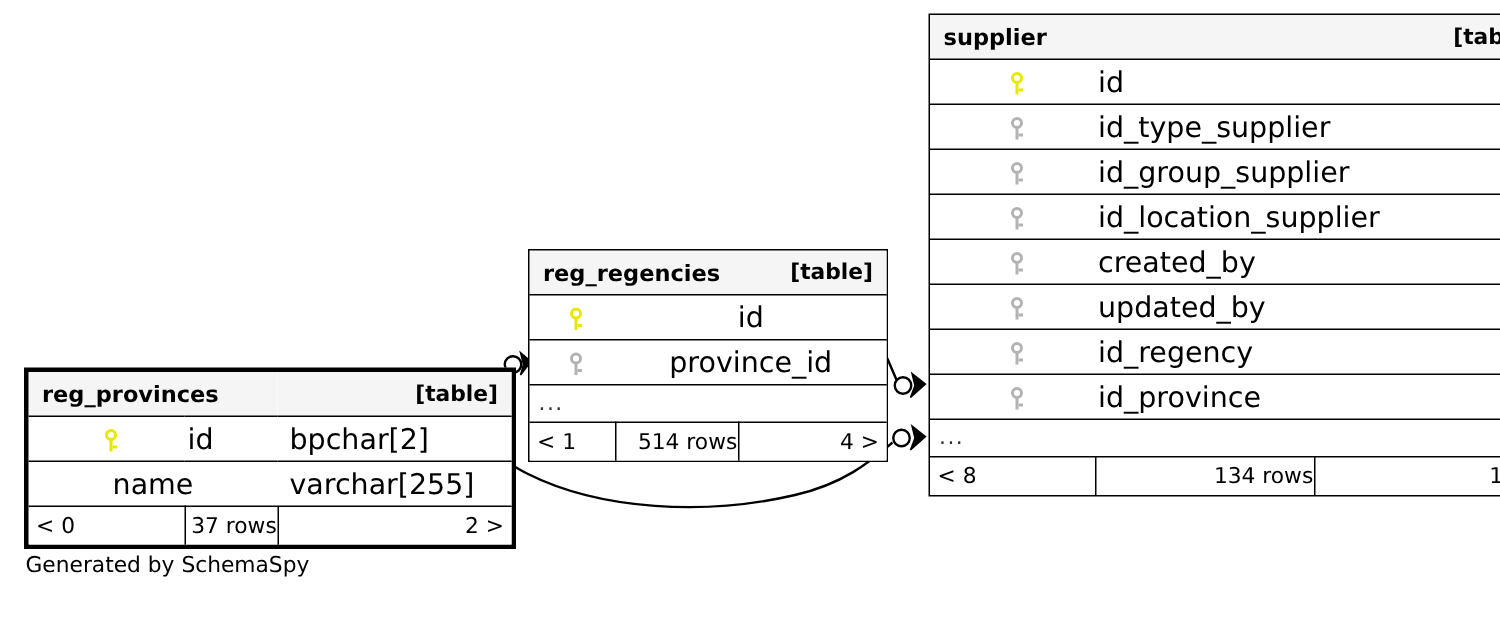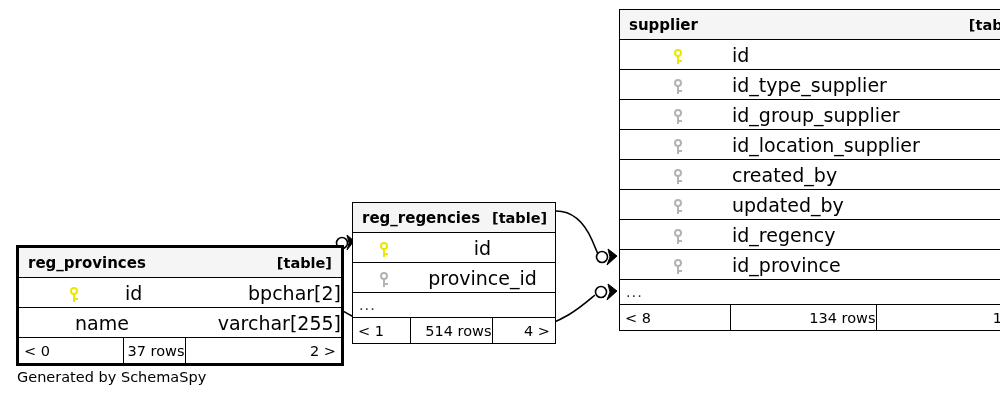--- a/index.html
+++ b/index.html
@@ -92,21 +92,21 @@
   .col .namecell {
     text-align: left;
     border-left: none;
     padding-left: 2px;
   }
   .col .namecell.centered {
     text-align: center;
     padding-left: 0;
   }
   .col .typecell {
-    text-align: right;
+    text-align: left;
     padding-left: 8px;
   }
   .ellipsis td {
     height: 24px;
     border-left: none;
     border-right: none;
     padding-left: 6px;
     font-size: 14.5px;
     letter-spacing: 1px;
     color: #333;
@@ -217,21 +217,21 @@
       </tr>
       <tr class="ftr">
         <td class="f-left">&lt; 0</td>
         <td class="f-mid">37 rows</td>
         <td class="f-right">2 &gt;</td>
       </tr>
     </tbody>
       </table>
   </div>
 
-  <div class="node" id="node-reg_regencies" style="left:352px; top:166px; width:204px;margin-top:36px;">
+  <div class="node" id="node-reg_regencies" style="left:352px; top:166px; width:240px;">
     <table>
       <colgroup>
           <col style="width:57px">
           <col style="width:82px">
           <col>
         </colgroup>
       <tbody>
           <tr class="hdr">
         <td class="tname" colspan="2">reg_regencies</td>
         <td class="ttype">[table]</td>

